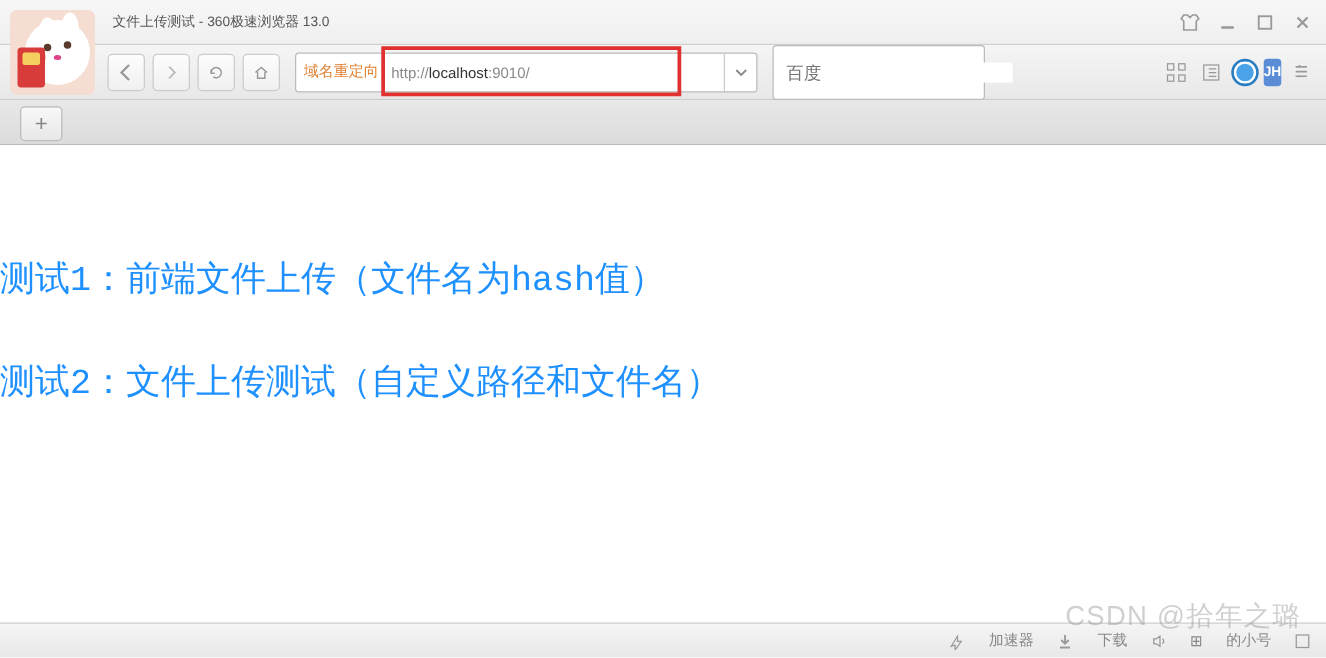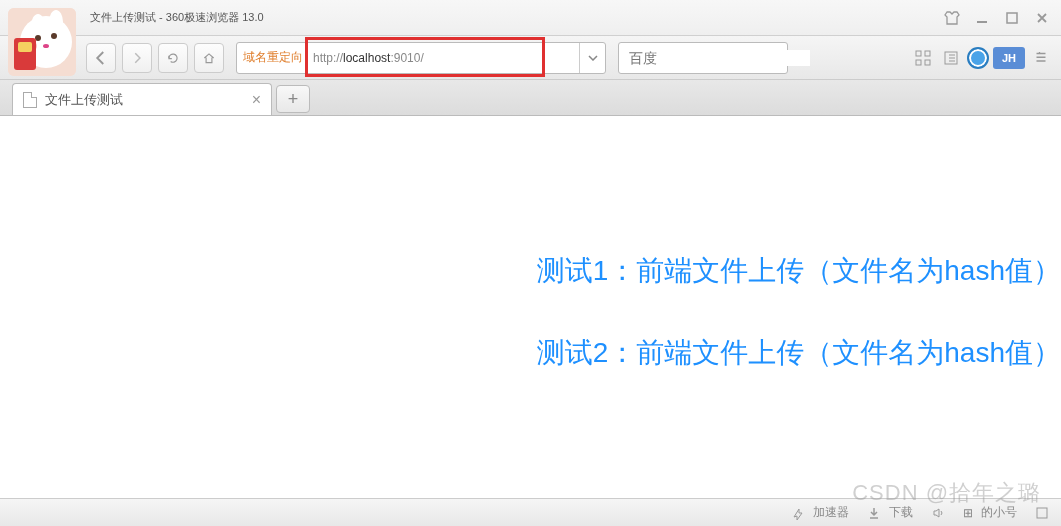--- a/index.html
+++ b/index.html
@@ -116,21 +116,21 @@
       height: 30px;
       border-left: 1px solid #ccc;
       display: flex;
       align-items: center;
       justify-content: center;
       color: #888;
       cursor: pointer;
     }
     .search-box {
       width: 170px;
-      height: 32px;
+      height: 44px;
       border: 1px solid #bbb;
       border-radius: 3px;
       background: #fff;
       display: flex;
       align-items: center;
       padding: 0 6px;
       gap: 4px;
       margin-right: 6px;
     }
     .search-box .baidu-icon {
@@ -163,21 +163,21 @@
       border-radius: 3px;
     }
     .ticon.blue-circle {
       width: 22px; height: 22px;
       border-radius: 50%;
       background: #4aa3e8;
       border: 2px solid #2a7dc0;
       box-shadow: inset 0 0 0 2px #fff;
     }
     .ticon.jh {
-      width: 32px; height: 22px;
+      width: 14px; height: 22px;
       background: #5a8dd6;
       color: #fff;
       font-size: 11px;
       font-weight: bold;
       border-radius: 3px;
     }
     .tabbar {
       height: 36px;
       background: linear-gradient(#e8e8e8, #dcdcdc);
       border-bottom: 1px solid #bbb;
@@ -229,22 +229,23 @@
       border-radius: 4px;
       background: linear-gradient(#f8f8f8, #e8e8e8);
       display: flex;
       align-items: center;
       justify-content: center;
       color: #888;
       font-size: 18px;
       cursor: pointer;
     }
     .content {
-      padding: 92px 0;
-      text-align: right;
+      padding: 44px 0;
+      text-align: left;
+      font-family: Liberation Mono, monospace;
     }
     .content .link {
       display: block;
       color: #1e90ff;
       font-size: 28px;
       margin: 44px 0;
       cursor: pointer;
     }
     .statusbar {
       position: absolute;
@@ -258,21 +259,21 @@
       align-items: center;
       justify-content: flex-end;
       padding: 0 12px;
       gap: 18px;
       font-size: 12px;
       color: #888;
     }
     .statusbar .sitem {
       display: flex;
       align-items: center;
-      gap: 8px;
+      gap: 19px;
       cursor: pointer;
     }
     .watermark {
       position: absolute;
       right: 20px;
       bottom: 18px;
       font-size: 22px;
       color: rgba(150,150,150,0.45);
       font-weight: 400;
       letter-spacing: 1px;
@@ -389,31 +390,26 @@
     <div class="ticon jh">JH</div>
     <div class="ticon">
       <svg width="18" height="18" viewBox="0 0 24 24">
           <path d="M10 4 L10 6 M6 6 L18 6 M14 10 L14 12 M6 11 L18 11 M10 15 L10 17 M6 16 L18 16" stroke="#999" stroke-width="1.8" fill="none"></path>
         </svg>
     </div>
   </div>
 </div>
 
 <div class="tabbar">
-  <div class="tab">
-    <span class="page-icon"></span>
-    <span>文件上传测试</span>
-    <span class="tab-close">×</span>
-  </div>
   <div class="newtab">+</div>
 </div>
 
 <div class="content">
   <a class="link">测试1：前端文件上传（文件名为hash值）</a>
-  <a class="link">测试2：前端文件上传（文件名为hash值）</a>
+  <a class="link">测试2：文件上传测试（自定义路径和文件名）</a>
 </div>
 
 <div class="statusbar">
   <div class="sitem">
     <svg width="14" height="14" viewBox="0 0 14 14">
         <path d="M3 11 L8 3 L8 7 L11 7 L6 14 L6 10 Z" fill="none" stroke="#999"></path>
       </svg>
     <span>加速器</span>
   </div>
   <div class="sitem">

